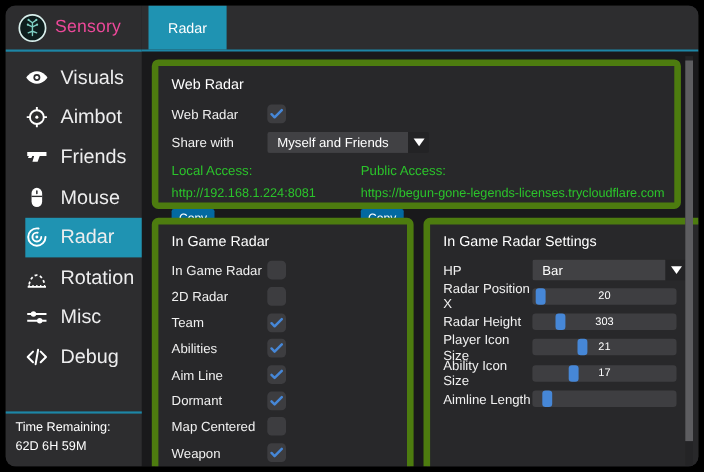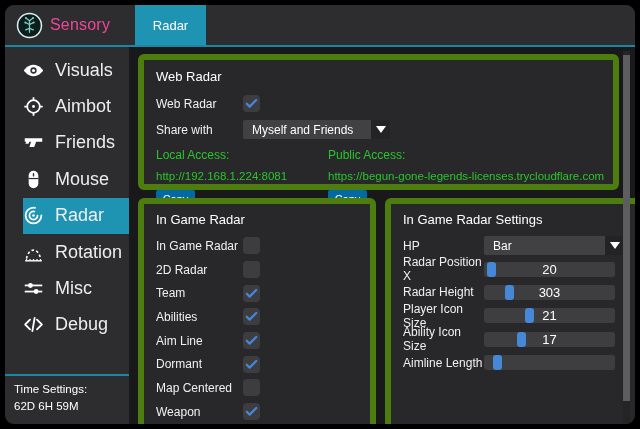--- a/index.html
+++ b/index.html
@@ -52,21 +52,21 @@
   .igr-panel{width:238px;height:242px;padding:8px 12px;flex-shrink:0;}
   .igrs-panel{flex:1;height:242px;padding:8px 12px;}
   .cb-row{height:23.7px;display:flex;align-items:center;}
   .cb-label{width:87px;color:#f0f0f0;font-size:12px;}
   .set-row{height:23.4px;display:flex;align-items:center;}
   .set-label{width:81px;color:#f0f0f0;font-size:12px;}
   .igrs-panel .dd-value{width:112px;text-align:right;}
   .slider{position:relative;width:131px;height:15px;background:#3e3e41;border-radius:3px;cursor:pointer;}
   .slider .thumb{position:absolute;top:0;width:9px;height:15px;border-radius:3px;background:#4687d7;}
   .slider .sl-value{position:absolute;inset:0;display:flex;align-items:center;justify-content:center;
-    color:#fff;font-size:13px;}
+    color:#fff;font-size:10px;}
   .scrollbar{position:absolute;top:4px;right:5px;bottom:1px;width:7px;background:#242426;}
   .scroll-thumb{position:absolute;top:4px;left:0;right:0;height:calc(100% - 26px);background:#5d5d60;cursor:pointer;}
 </style>
 </head>
 <body>
 
 <div class="window">
   <aside class="sidebar">
     <div class="side-header">
       <span class="icon logo" id="logo-slot">
@@ -159,21 +159,21 @@
         <div class="nav-item">
           <span class="icon">
             <svg viewBox="0 0 24 24" fill="none" stroke="#ffffff" stroke-width="2.1" stroke-linecap="round" stroke-linejoin="round">
               <path d="M8 6.5L2.5 12 8 17.5M16 6.5L21.5 12 16 17.5M13.3 4.5l-2.6 15"></path>
             </svg>
           </span>
           <span>Debug</span>
         </div>
       </nav>
     <div class="time-box">
-      <div>Time Settings:</div>
+      <div>Time Remaining:</div>
       <div>62D  6H  59M</div>
     </div>
   </aside>
 
   <div class="main">
     <div class="tabbar" id="tabbar">
         <div class="tab active">
           <span>Radar</span>
         </div>
       </div>

